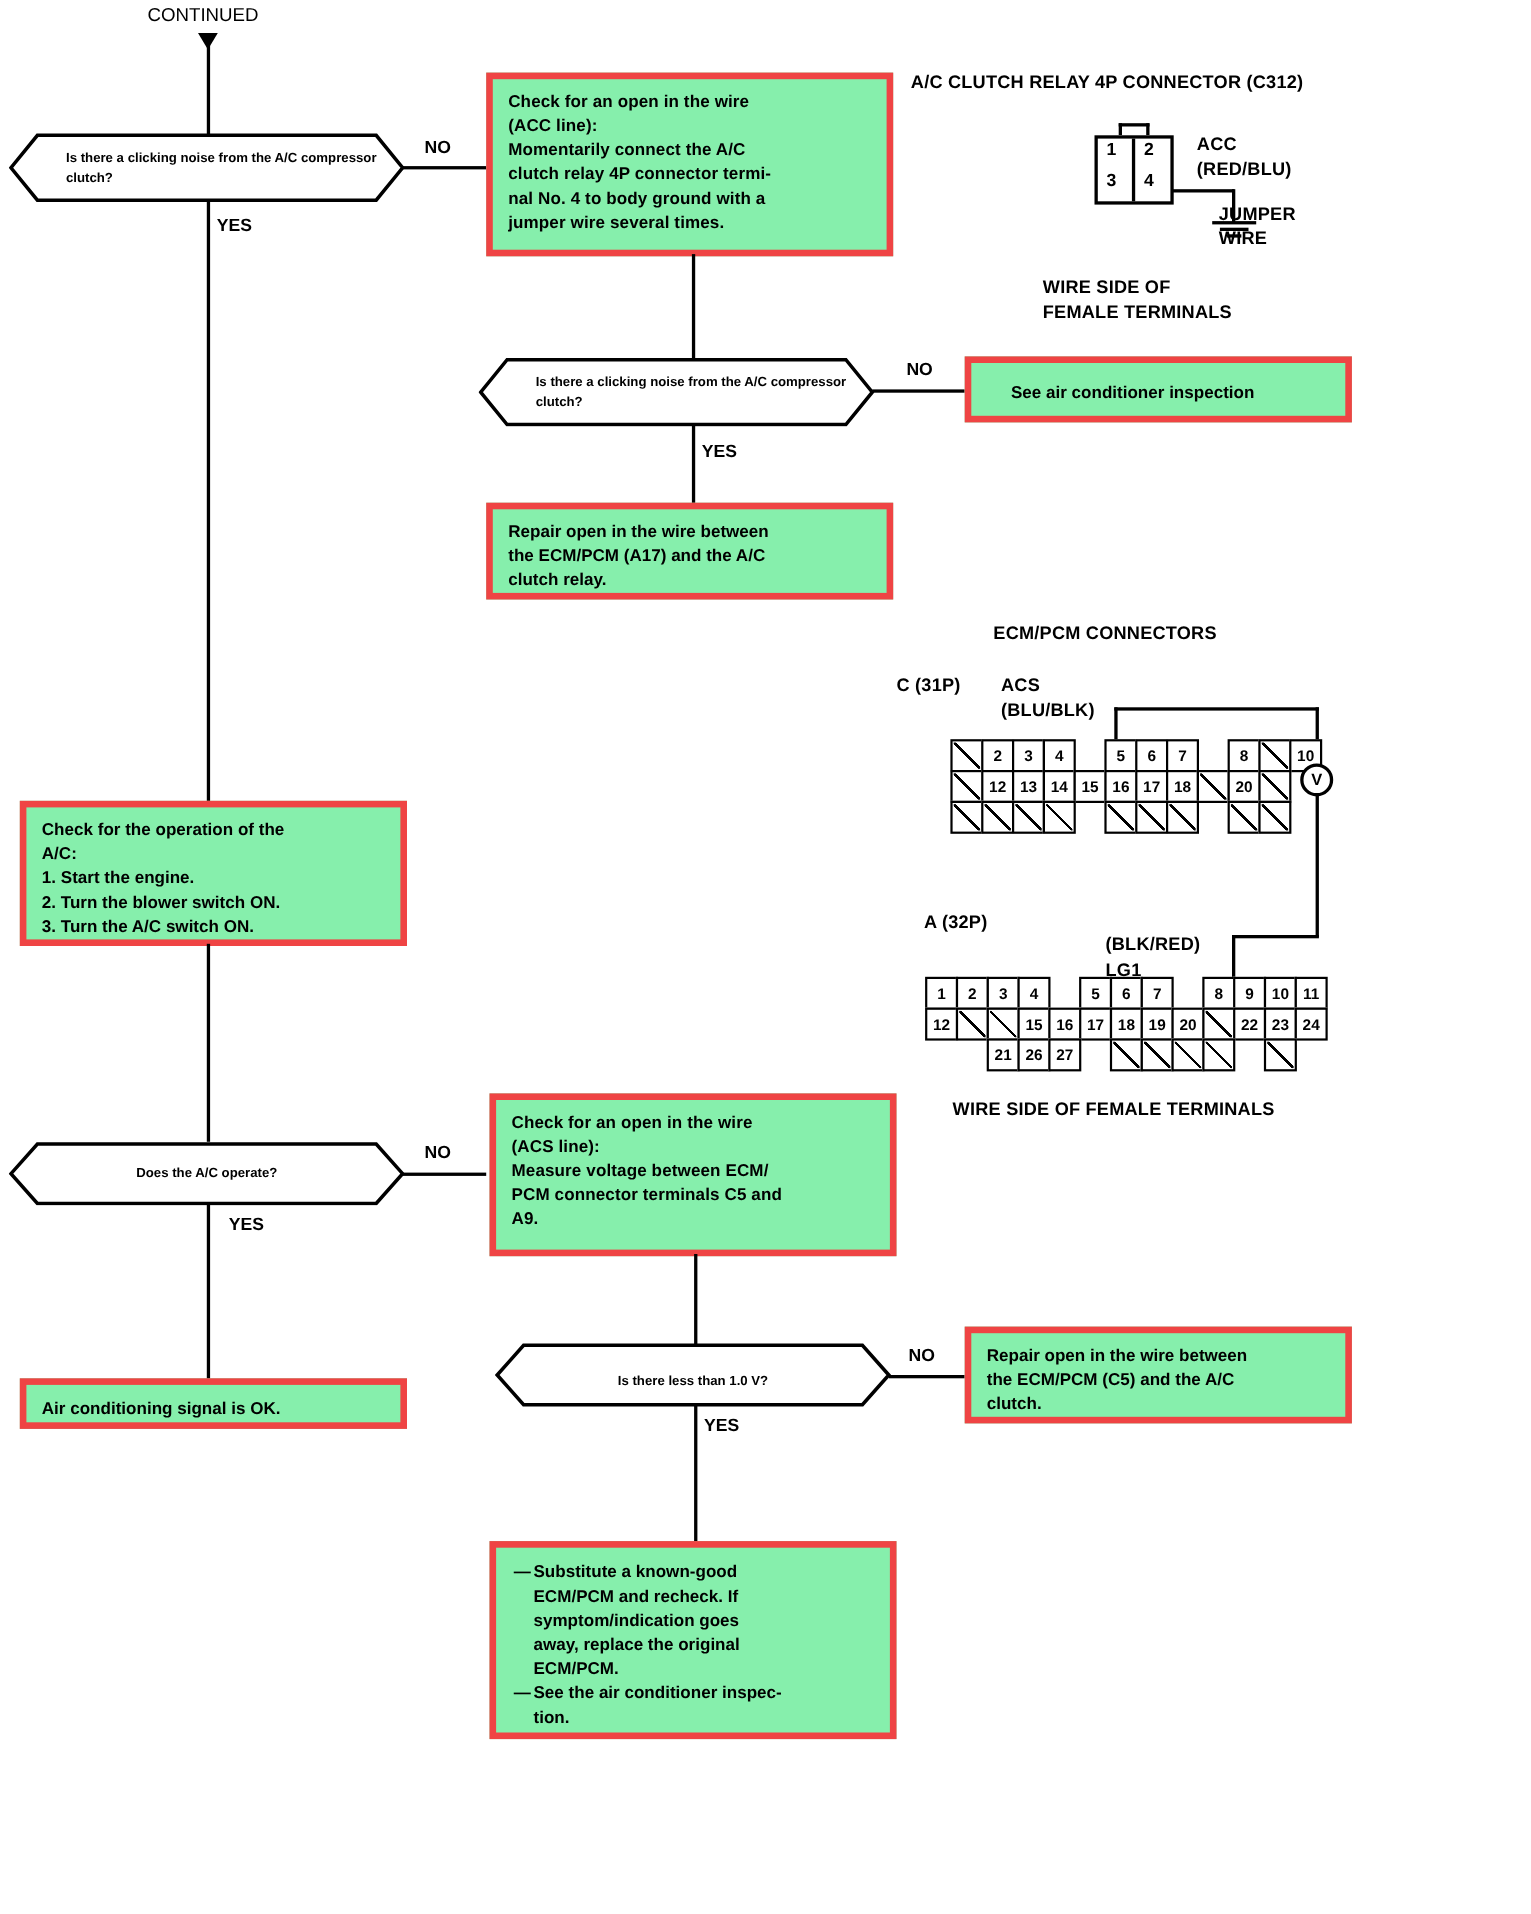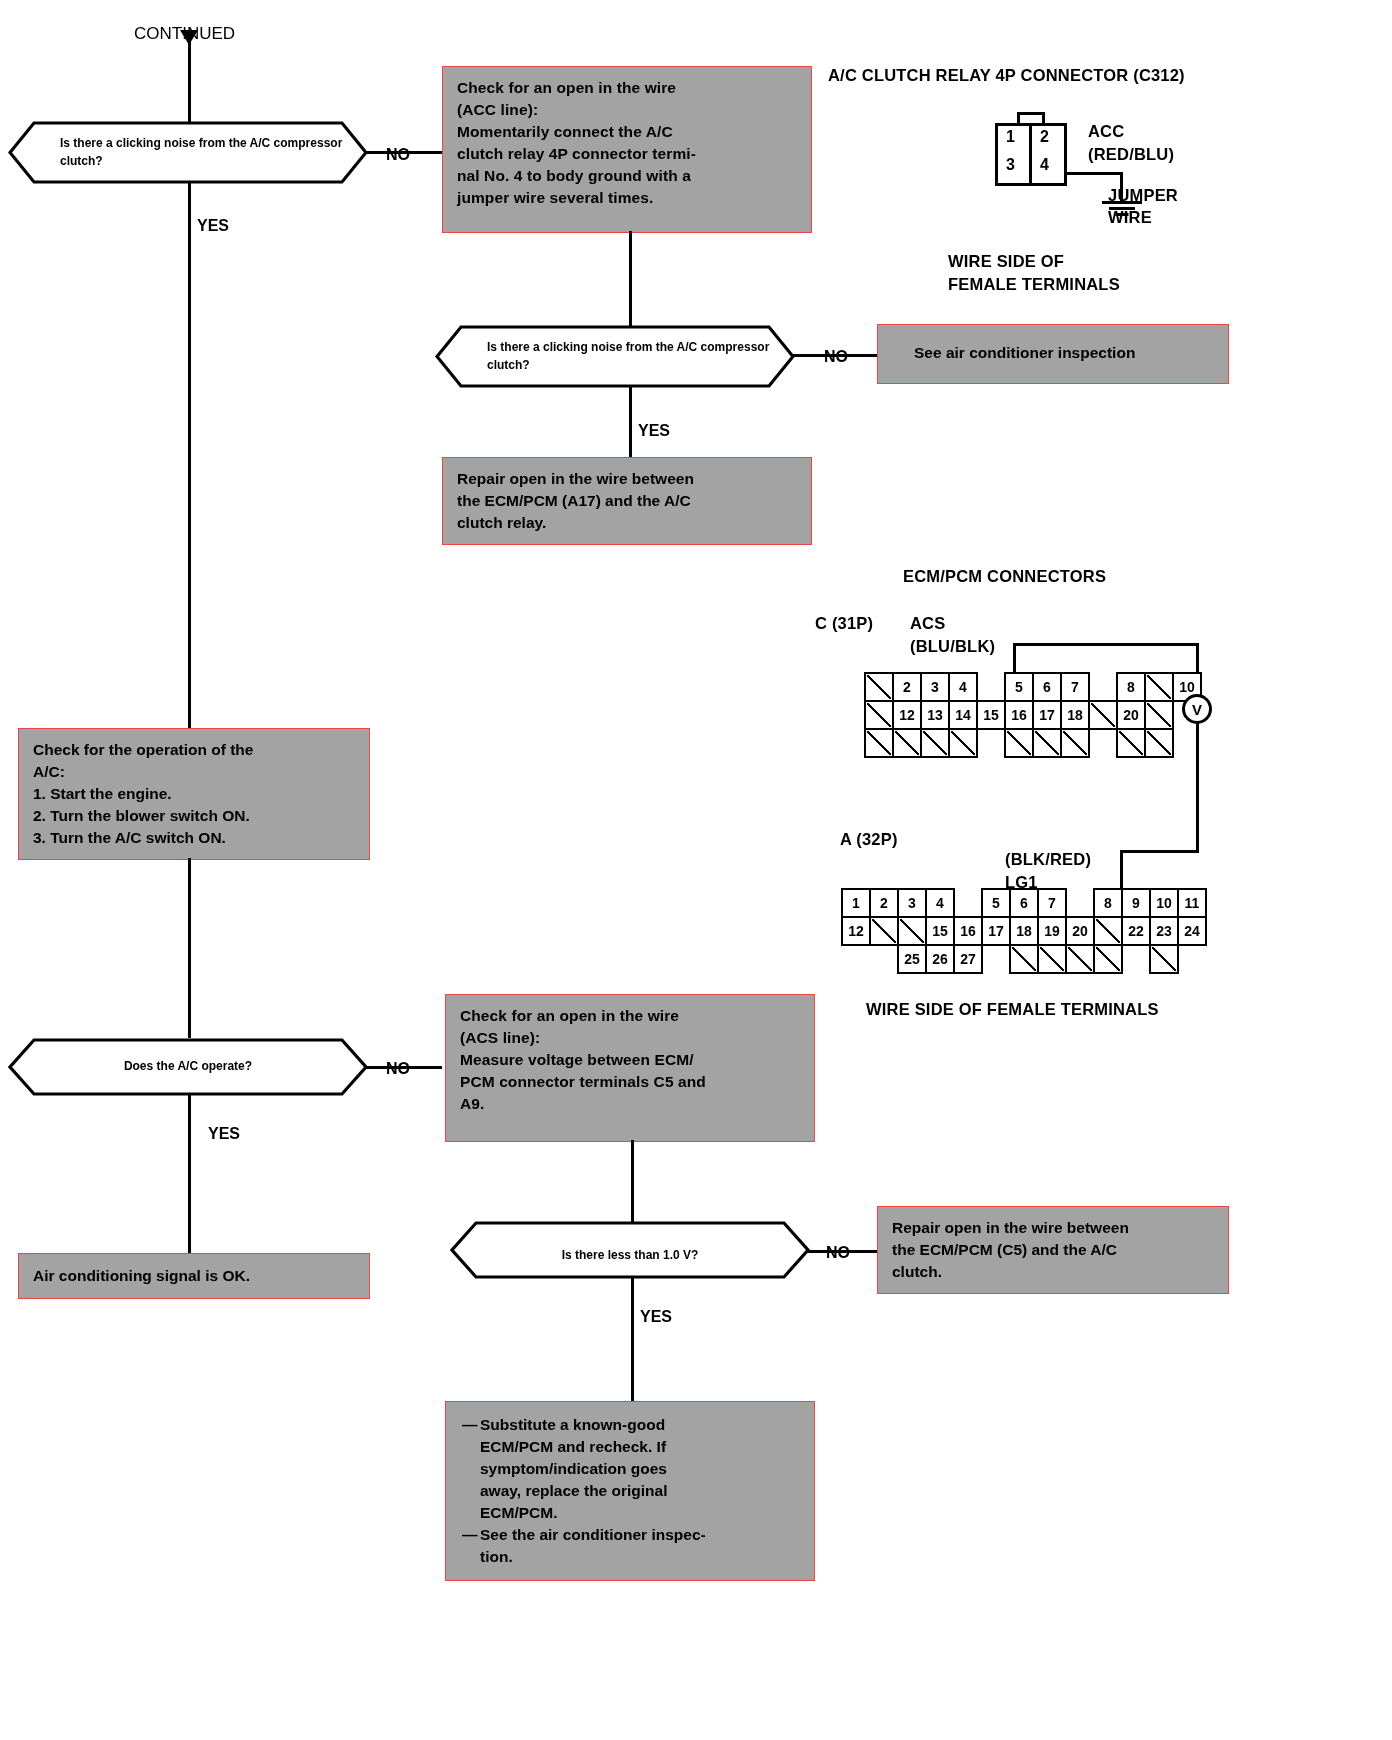--- a/index.html
+++ b/index.html
@@ -1,41 +1,41 @@
 <!DOCTYPE html>
 <html><head>
 <meta charset="utf-8">
 <style>
   html,body{margin:0;padding:0;background:#fff;}
   body{width:1392px;height:1740px;position:relative;
        font-family:"Liberation Sans","DejaVu Sans",sans-serif;color:#000;}
 
   
-  .pbox{position:absolute;border:1px solid #ef4444;background:#a3a3a3;box-sizing:border-box;}
+  .pbox{position:absolute;border:6px solid #ef4444;background:#86efac;box-sizing:border-box;}
   .pbox .txt{font-weight:bold;font-size:15.5px;line-height:1.42;padding:10px 14px;}
   .pbox .txt.wide{letter-spacing:.1px;}
 
   
   .hex{position:absolute;}
   .hex svg{position:absolute;left:0;top:0;}
   .hex .hlab{position:absolute;left:0;top:0;width:100%;height:100%;
       display:flex;align-items:center;box-sizing:border-box;padding-left:52px;}
   .hex .hlab span{font-weight:bold;font-size:12px;line-height:1.45;}
 
   
   .ln{position:absolute;background:#000;}
   .lnv{width:3px;}
   .lnh{height:3px;}
 
   
   .arrow{position:absolute;width:0;height:0;border-left:9px solid transparent;
          border-right:9px solid transparent;border-top:15px solid #000;}
 
   
-  .lab{position:absolute;font-weight:bold;font-size:16px;white-space:nowrap;margin-top:20px;}
+  .lab{position:absolute;font-weight:bold;font-size:16px;white-space:nowrap;}
   .lab.reg{font-weight:normal;}
   .ttl{position:absolute;font-weight:bold;font-size:16.5px;white-space:nowrap;letter-spacing:.2px;}
 
   
   .pinrow{position:absolute;display:flex;}
   .cell{width:30px;height:30px;border:2px solid #000;margin-left:-2px;
         box-sizing:border-box;display:flex;align-items:center;justify-content:center;
         font-weight:bold;font-size:14px;background:#fff;position:relative;}
   .cell.blank{}
   .cell.blank::after{content:"";position:absolute;left:1px;top:1px;right:1px;bottom:1px;
@@ -236,21 +236,21 @@
   <div class="cell">17</div>
   <div class="cell">18</div>
   <div class="cell">19</div>
   <div class="cell">20</div>
   <div class="cell blank"></div>
   <div class="cell">22</div>
   <div class="cell">23</div>
   <div class="cell">24</div>
 </div>
 <div class="pinrow" style="left:899px;top:944px;">
-  <div class="cell">25</div>
+  <div class="cell">21</div>
   <div class="cell">26</div>
   <div class="cell">27</div>
   <div class="cell gap"></div>
   <div class="cell blank"></div>
   <div class="cell blank"></div>
   <div class="cell blank"></div>
   <div class="cell blank"></div>
   <div class="cell gap"></div>
   <div class="cell blank"></div>
 </div>

